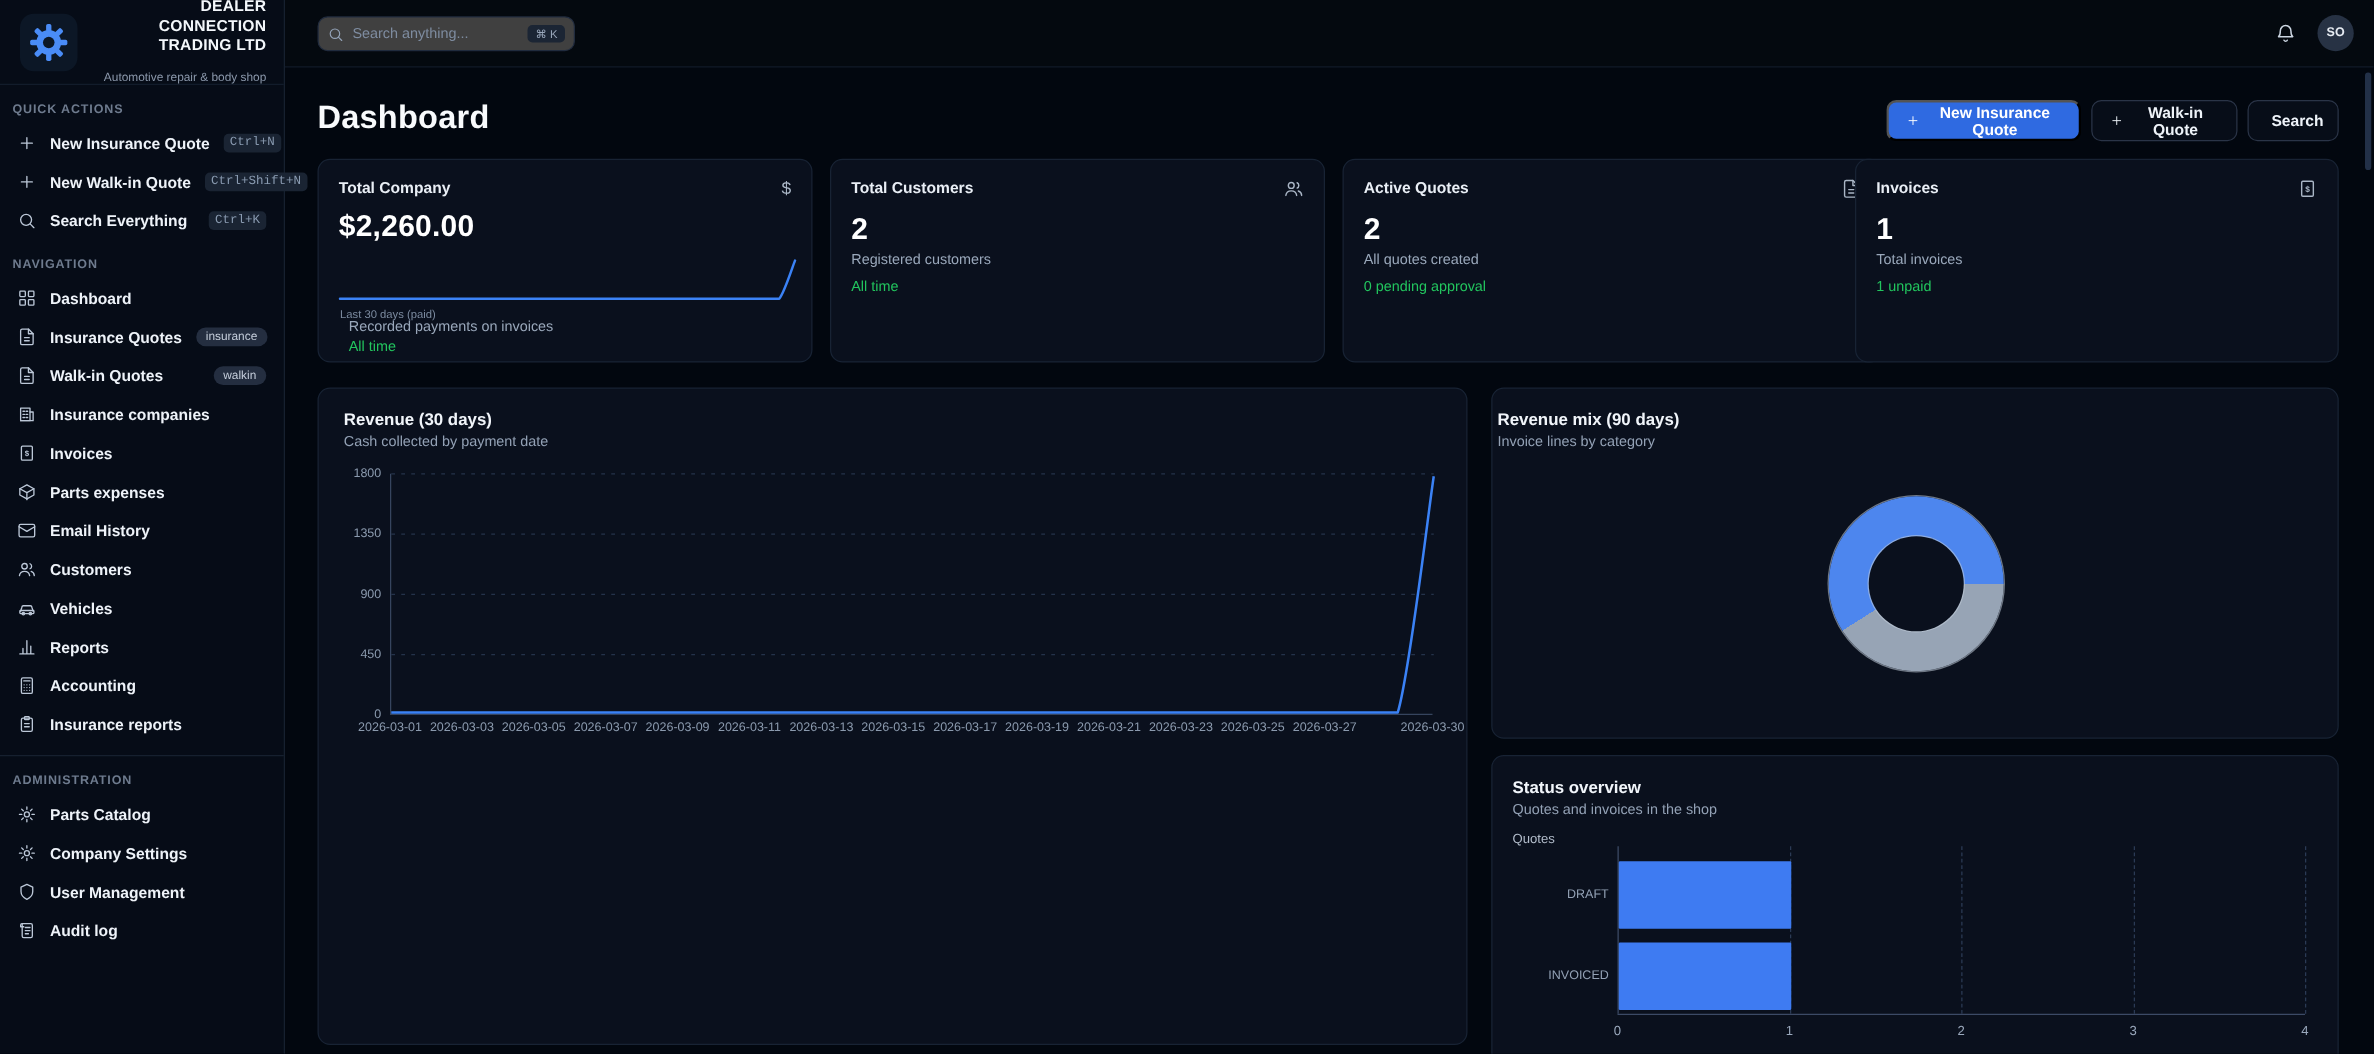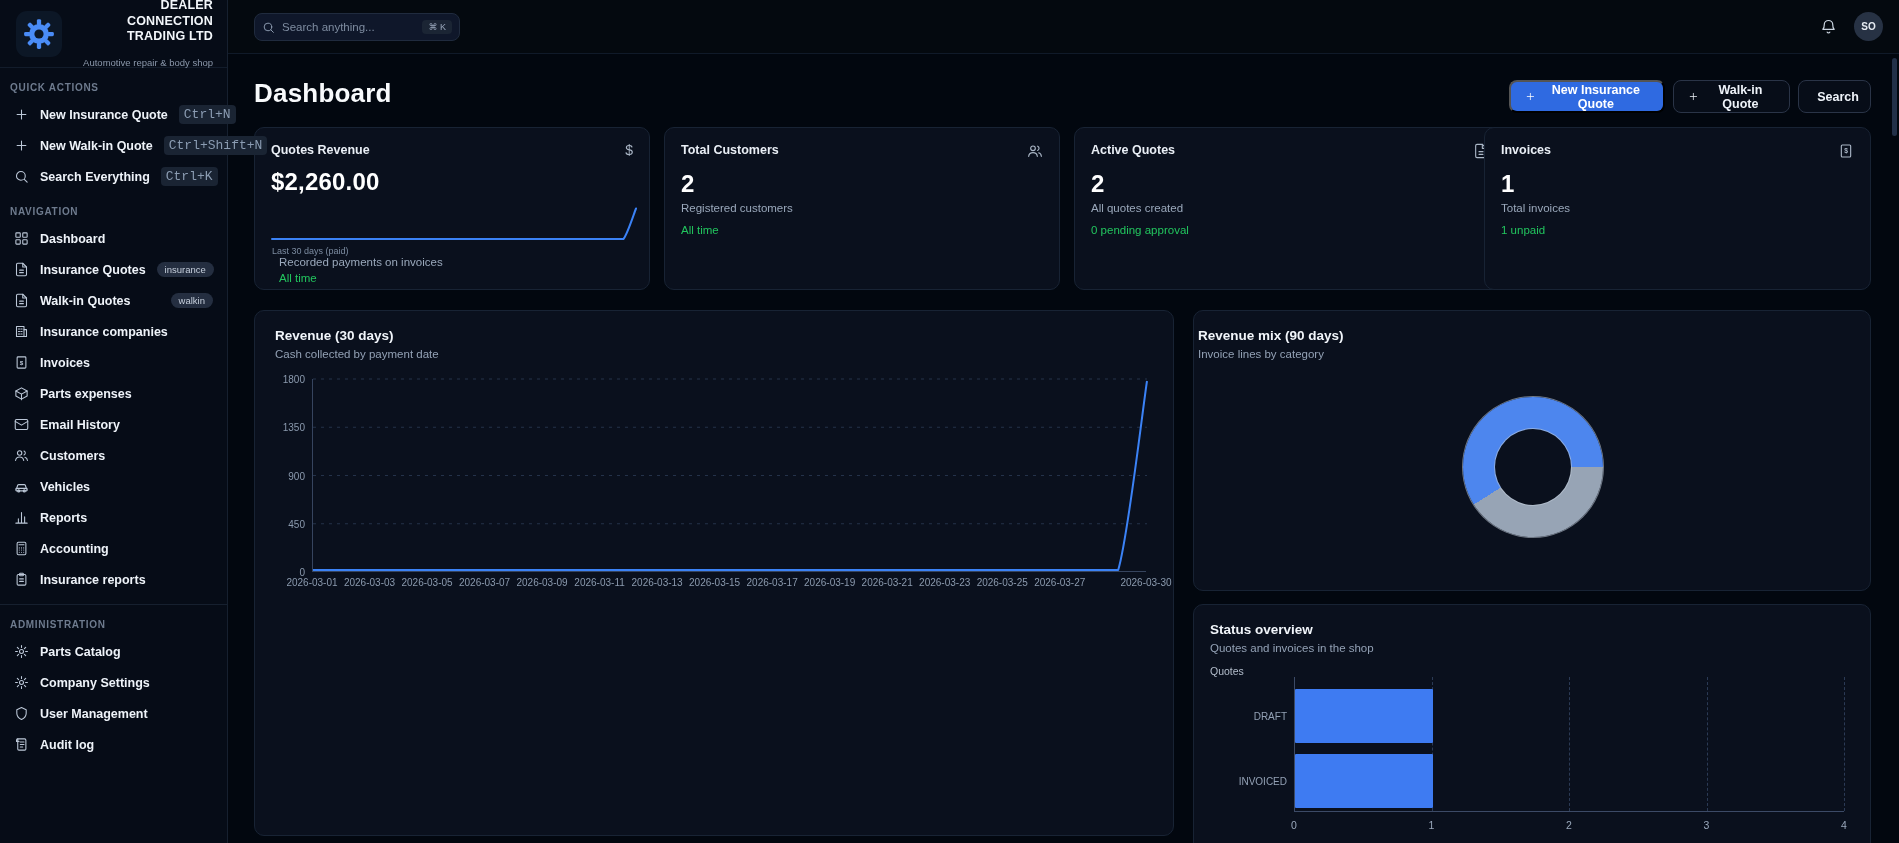--- a/index.html
+++ b/index.html
@@ -20,32 +20,32 @@
 
   .side-section-label { font-size:10px; font-weight:700; letter-spacing:.07em;
                         color:#6e7b8e; margin:14px 10px 6px 10px; }
   .side-item { display:flex; align-items:center; gap:11px; height:31px; margin:0 6px;
                padding:0 8px; border-radius:7px; cursor:pointer; }
   .side-item .icon { width:15px; height:15px; color:#bcc8d8; flex:0 0 auto; }
   .side-item .lbl { font-size:12.5px; font-weight:600; color:#eef3f9; white-space:nowrap; }
   .side-badge { margin-left:auto; background:#242e40; color:#c5cedb; font-size:9.5px;
                 padding:2px 8px; border-radius:9px; }
   .side-kbd { margin-left:auto; background:#1a2433; color:#8b9cb2; border-radius:4px;
-              font-family:"Liberation Mono", monospace; font-size:13px; padding:2px 5px; }
+              font-family:"Liberation Mono", monospace; font-size:10px; padding:2px 5px; }
   .side-divider { border-top:1px solid #16202f; margin:9px 0 0 0; }
 
   .icon svg { width:100%; height:100%; fill:none; stroke:currentColor;
               stroke-width:1.7; stroke-linecap:round; stroke-linejoin:round; display:block; }
   .icon svg text { stroke:none; fill:currentColor; font-family:"Liberation Sans",sans-serif; }
 
   
   #topbar { position:absolute; left:228px; top:0; width:1671px; height:54px;
             background:#04090f; border-bottom:1px solid #101a29; }
   #search-box { position:absolute; left:26px; top:13px; width:206px; height:28px;
-                background:#0f172a; border:1px solid #202b3e; border-radius:8px;
+                background:#404040; border:1px solid #202b3e; border-radius:8px;
                 display:flex; align-items:center; gap:7px; padding:0 7px; cursor:text; }
   #search-box .icon { width:13px; height:13px; color:#94a3b8; }
   #search-placeholder { font-size:11.5px; color:#7e8ca0; flex:1 1 auto; white-space:nowrap; }
   #search-kbd { background:#1b2534; color:#9aa8bc; border-radius:4px; font-size:9px;
                 padding:2px 6px; }
   #bell-btn { position:absolute; right:62px; top:18px; width:17px; height:17px;
               color:#cbd5e1; cursor:pointer; }
   #avatar { position:absolute; right:16px; top:12px; width:29px; height:29px; border-radius:50%;
             background:#273244; color:#e6ebf2; font-size:10px; font-weight:700;
             display:flex; align-items:center; justify-content:center; cursor:pointer; }
@@ -368,21 +368,21 @@
         <svg viewBox="0 0 24 24">
           <circle cx="11" cy="11" r="7"></circle>
           <path d="M16.5 16.5L21 21"></path>
         </svg>
       </span>
     <span>Search</span>
   </button>
 
   <section class="card stat-card" style="left:254px;width:396px;">
     <div class="stat-head">
-      <span class="stat-title">Quotes Revenue</span>
+      <span class="stat-title">Total Company</span>
       <span class="stat-ico dollar">$</span>
     </div>
     <div class="stat-value">$2,260.00</div>
     <svg id="spark-svg">
       <path id="spark-path" stroke="#3b82f6" stroke-width="2" fill="none" stroke-linecap="round" stroke-linejoin="round" d="M0.0,36.0C2.1,36.0 8.4,36.0 12.6,36.0C16.7,36.0 20.9,36.0 25.1,36.0C29.3,36.0 33.5,36.0 37.7,36.0C41.8,36.0 46.0,36.0 50.2,36.0C54.4,36.0 58.6,36.0 62.8,36.0C66.9,36.0 71.1,36.0 75.3,36.0C79.5,36.0 83.7,36.0 87.9,36.0C92.0,36.0 96.2,36.0 100.4,36.0C104.6,36.0 108.8,36.0 113.0,36.0C117.1,36.0 121.3,36.0 125.5,36.0C129.7,36.0 133.9,36.0 138.1,36.0C142.3,36.0 146.4,36.0 150.6,36.0C154.8,36.0 159.0,36.0 163.2,36.0C167.4,36.0 171.5,36.0 175.7,36.0C179.9,36.0 184.1,36.0 188.3,36.0C192.5,36.0 196.6,36.0 200.8,36.0C205.0,36.0 209.2,36.0 213.4,36.0C217.6,36.0 221.7,36.0 225.9,36.0C230.1,36.0 234.3,36.0 238.5,36.0C242.7,36.0 246.9,36.0 251.0,36.0C255.2,36.0 259.4,36.0 263.6,36.0C267.8,36.0 272.0,36.0 276.1,36.0C280.3,36.0 284.5,36.0 288.7,36.0C292.9,36.0 297.1,36.0 301.2,36.0C305.4,36.0 309.6,36.0 313.8,36.0C318.0,36.0 322.2,36.0 326.3,36.0C330.5,36.0 334.7,36.0 338.9,36.0C343.1,36.0 347.3,36.0 351.4,36.0C355.6,30.9 361.9,10.6 364.0,5.5"></path>
     </svg>
     <div id="spark-caption">Last 30 days (paid)</div>
     <div id="rev-desc">Recorded payments on invoices</div>
     <div id="rev-foot" class="green">All time</div>
   </section>

